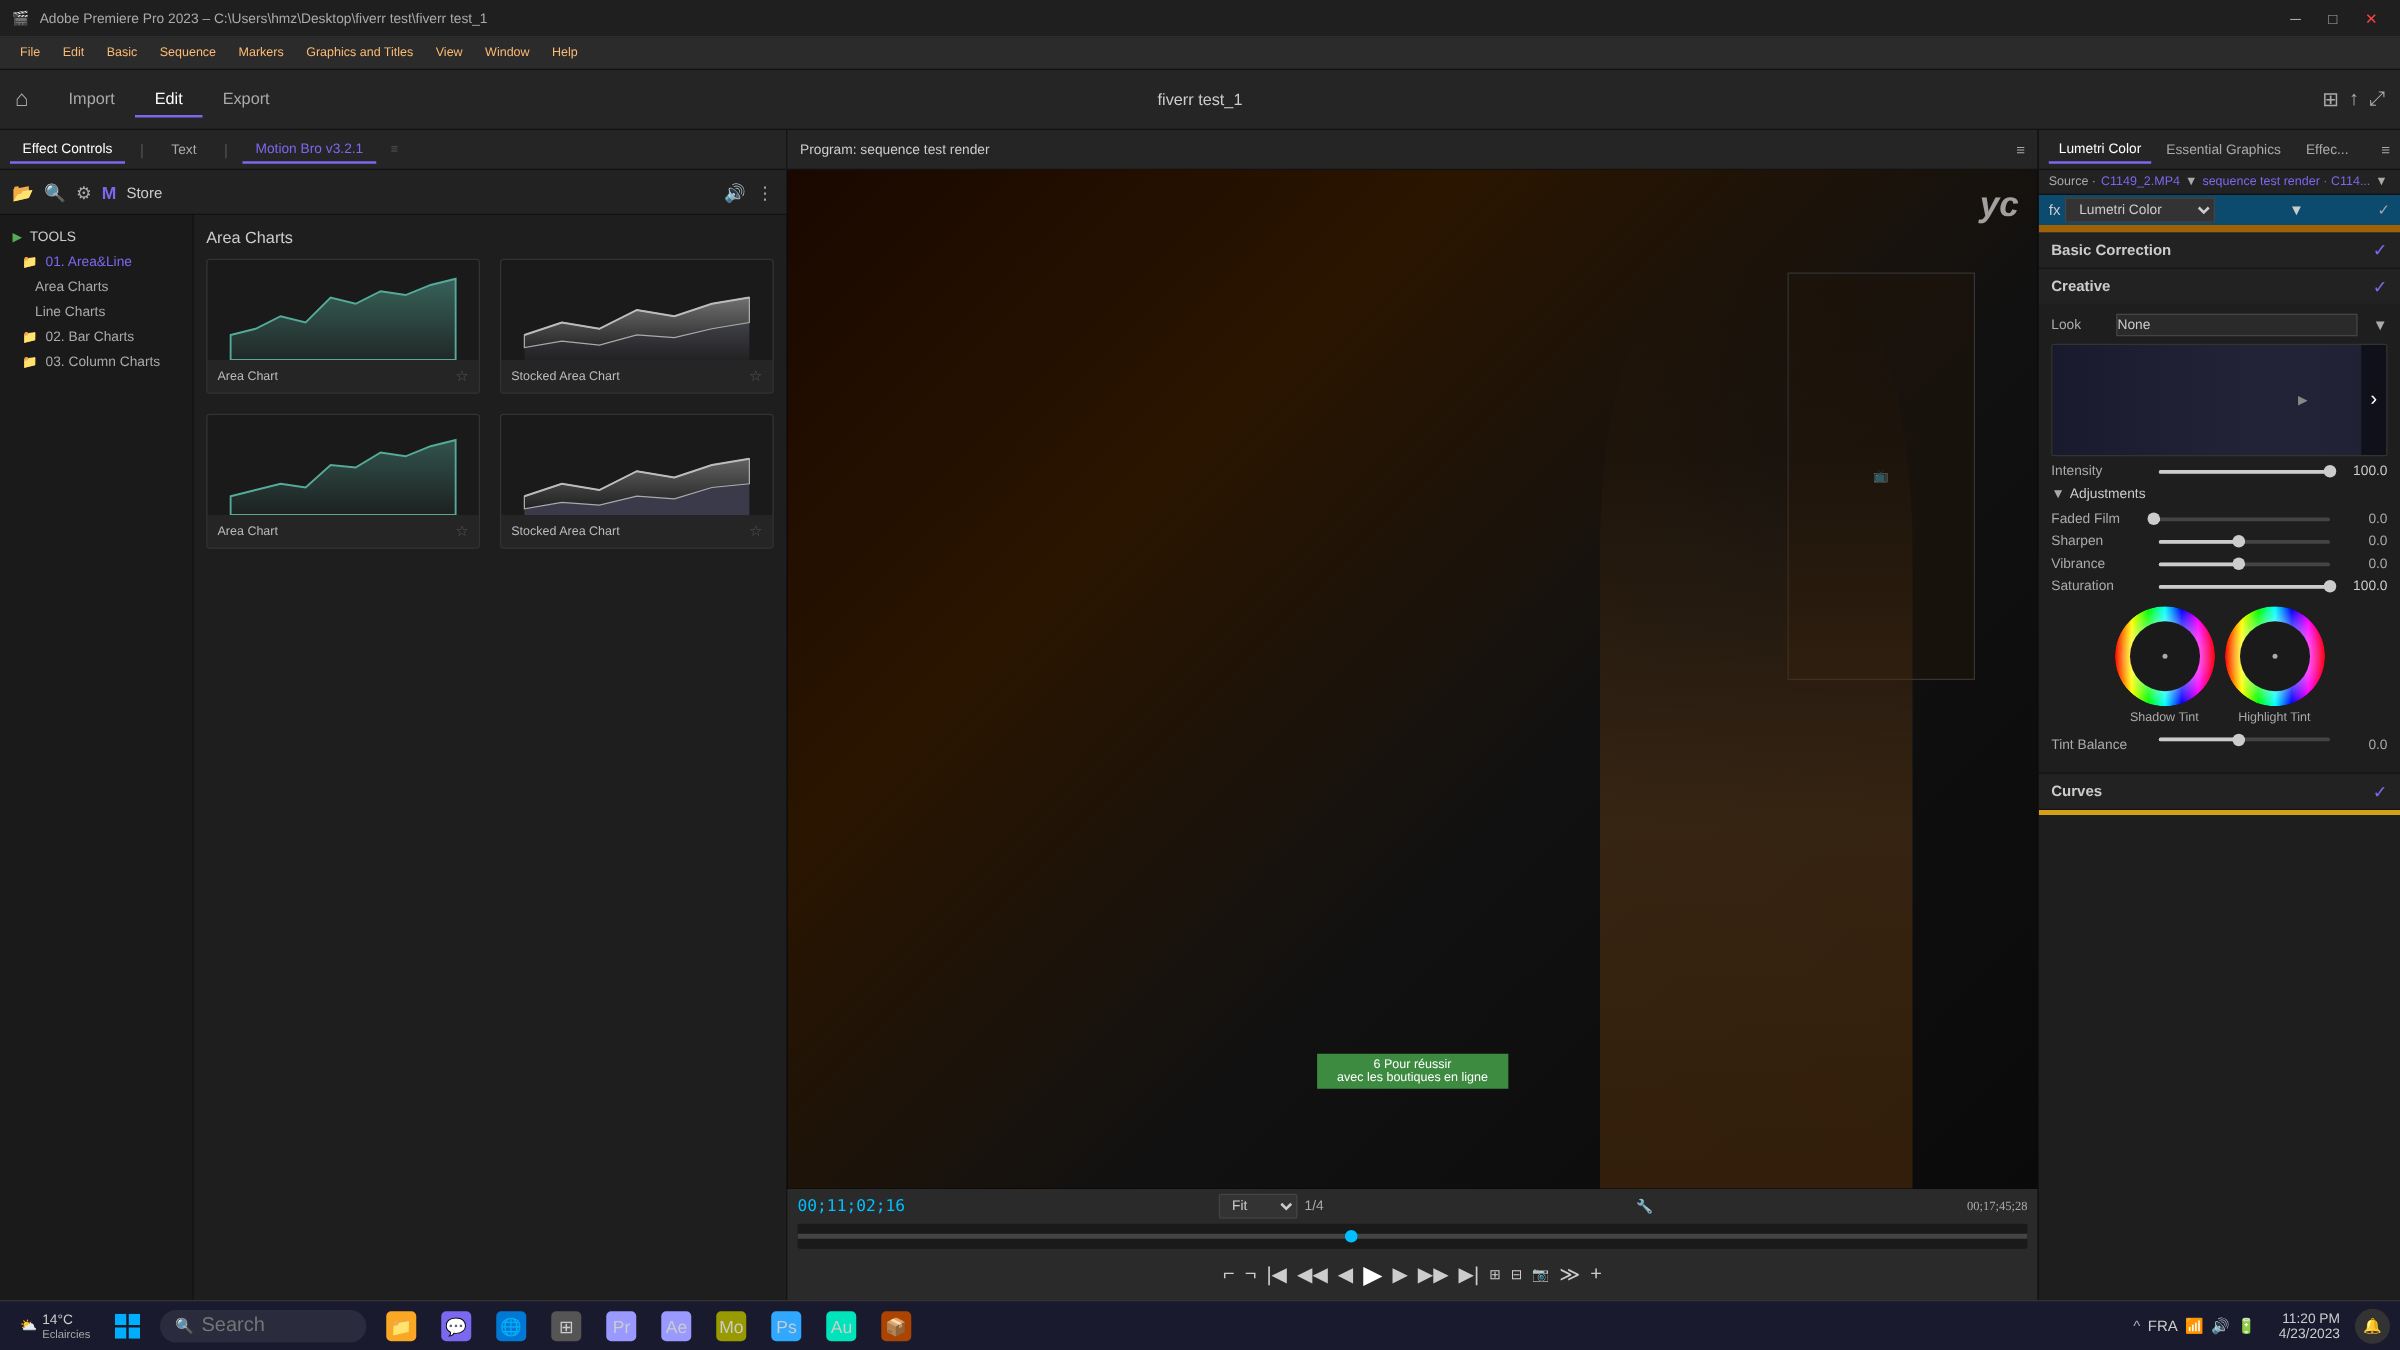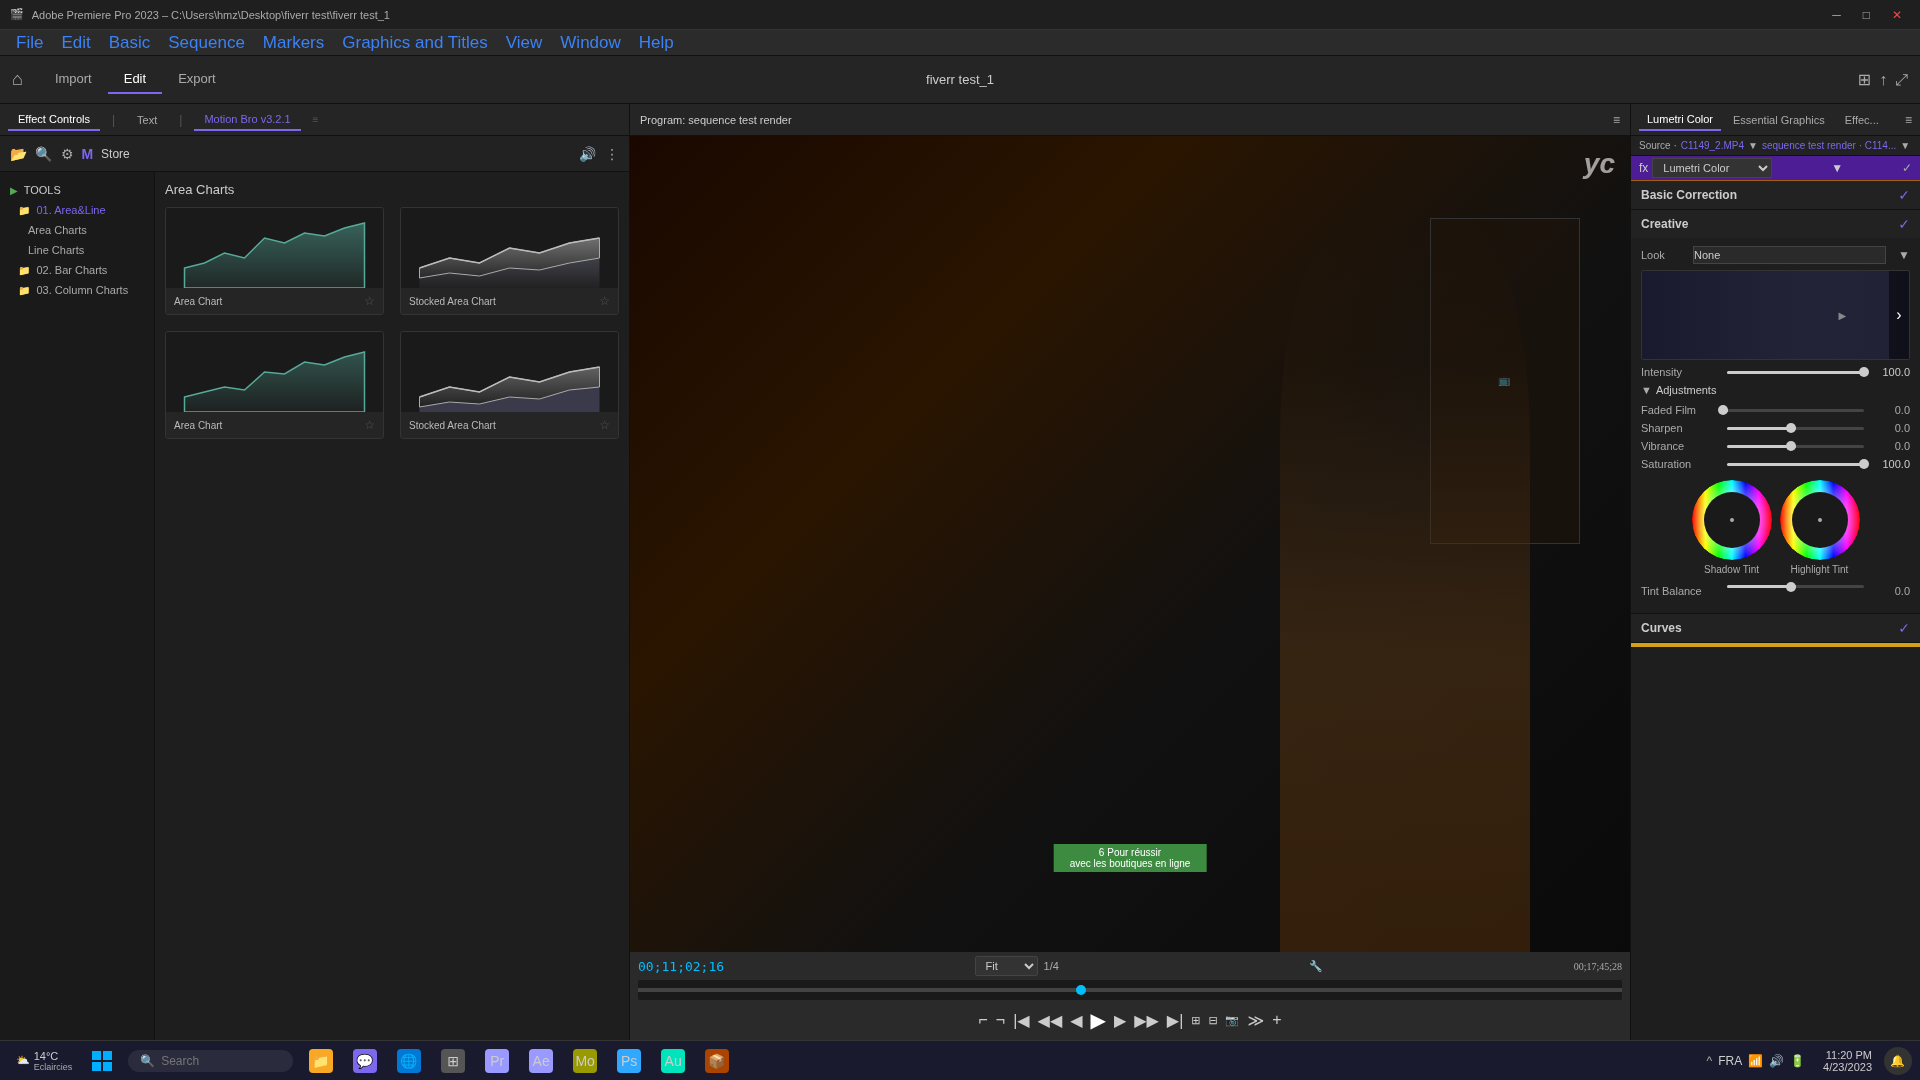--- a/index.html
+++ b/index.html
@@ -6,21 +6,21 @@
     body { background: #1a1a1a; color: #ccc; font-family: 'Segoe UI', Arial, sans-serif; font-size: 12px; width: 1920px; height: 1080px; overflow: hidden; }
 
     
     #title-bar { background: #1f1f1f; height: 30px; display: flex; align-items: center; justify-content: space-between; padding: 0 10px; border-bottom: 1px solid #333; }
     #title-bar .title-left { display: flex; align-items: center; gap: 8px; font-size: 11px; color: #aaa; }
     #title-bar .window-controls { display: flex; gap: 6px; }
     #title-bar .window-controls span { font-size: 12px; color: #aaa; cursor: pointer; padding: 2px 8px; }
 
     
     #menu-bar { background: #2b2b2b; height: 26px; display: flex; align-items: center; padding: 0 8px; gap: 2px; border-bottom: 1px solid #111; }
-    #menu-bar span { padding: 2px 8px; color: #3b82f6; cursor: pointer; font-size: 17px; border-radius: 2px; }
+    #menu-bar span { padding: 2px 8px; color: #fdba74; cursor: pointer; font-size: 10px; border-radius: 2px; }
 
     
     #top-toolbar { background: #252525; height: 48px; display: flex; align-items: center; padding: 0 12px; border-bottom: 1px solid #111; position: relative; }
     #top-toolbar .home-btn { color: #aaa; font-size: 18px; margin-right: 16px; cursor: pointer; }
     #top-toolbar .nav-tabs { display: flex; gap: 0; }
     #top-toolbar .nav-tab { padding: 6px 16px; color: #aaa; cursor: pointer; font-size: 13px; border-bottom: 2px solid transparent; }
     #top-toolbar .nav-tab.active { color: #fff; border-bottom: 2px solid #7b68ee; }
     #top-toolbar .project-title { position: absolute; left: 50%; transform: translateX(-50%); color: #ccc; font-size: 13px; }
     #top-toolbar .toolbar-right { margin-left: auto; display: flex; gap: 8px; align-items: center; }
     #top-toolbar .toolbar-right span { color: #aaa; cursor: pointer; font-size: 16px; }
@@ -77,21 +77,21 @@
 
     
     #right-panel { width: 290px; background: #1e1e1e; border-left: 1px solid #111; display: flex; flex-direction: column; overflow-y: auto; }
     #lumetri-tabs { display: flex; align-items: center; background: #252525; height: 32px; border-bottom: 1px solid #111; padding: 0 8px; gap: 4px; }
     #lumetri-tabs .l-tab { padding: 4px 8px; color: #aaa; cursor: pointer; font-size: 11px; }
     #lumetri-tabs .l-tab.active { color: #fff; border-bottom: 2px solid #7b68ee; }
     #lumetri-tabs .l-tab-more { margin-left: auto; color: #aaa; font-size: 12px; cursor: pointer; }
 
     #lumetri-source { padding: 4px 8px; background: #222; border-bottom: 1px solid #111; font-size: 10px; color: #aaa; display: flex; align-items: center; gap: 4px; }
     #lumetri-source .source-item { color: #7b68ee; cursor: pointer; }
-    #lumetri-effect { padding: 2px 8px; background: #4c1d95; border-bottom: 1px solid #a16207; display: flex; align-items: center; gap: 4px; }
+    #lumetri-effect { padding: 2px 8px; background: #0c4a6e; border-bottom: 6px solid #a16207; display: flex; align-items: center; gap: 4px; }
     #lumetri-effect select { background: #333; color: #ccc; border: 1px solid #444; padding: 2px 6px; font-size: 11px; width: 120px; }
     #lumetri-effect .check-icon { color: #aaa; margin-left: auto; }
 
     .lumetri-section { border-bottom: 1px solid #111; }
     .lumetri-section-header { display: flex; align-items: center; justify-content: space-between; padding: 6px 10px; cursor: pointer; background: #222; }
     .lumetri-section-header .sec-title { color: #ccc; font-size: 12px; font-weight: bold; }
     .lumetri-section-header .sec-check { color: #7b68ee; font-size: 14px; }
     .lumetri-section-content { padding: 8px 10px; }
 
     .slider-row { display: flex; align-items: center; margin-bottom: 6px; }
@@ -135,21 +135,21 @@
     #timeline-ruler { height: 28px; background: #2a2a2a; border-bottom: 1px solid #111; display: flex; align-items: center; padding: 0 4px; gap: 0; overflow: hidden; }
     #timeline-ruler .ruler-mark { flex: 1; color: #666; font-size: 9px; text-align: center; font-family: monospace; border-left: 1px solid #333; padding-left: 4px; height: 100%; display: flex; align-items: center; }
 
     
     #taskbar { height: 40px; background: #1a1a2e; display: flex; align-items: center; padding: 0 8px; gap: 4px; position: fixed; bottom: 0; width: 100%; border-top: 1px solid #333; z-index: 100; }
     #taskbar .tb-item { display: flex; align-items: center; gap: 4px; padding: 4px 8px; cursor: pointer; border-radius: 4px; }
     #taskbar .tb-icon { width: 24px; height: 24px; border-radius: 4px; display: flex; align-items: center; justify-content: center; font-size: 14px; }
     #taskbar .weather { display: flex; align-items: center; gap: 4px; color: #ccc; font-size: 11px; padding: 0 8px; }
     #taskbar .start-btn { width: 36px; height: 36px; display: flex; align-items: center; justify-content: center; border-radius: 4px; cursor: pointer; }
     #taskbar .search-bar { display: flex; align-items: center; background: rgba(255,255,255,0.08); border-radius: 20px; padding: 4px 12px; gap: 6px; margin: 0 4px; cursor: pointer; }
-    #taskbar .search-bar input { background: none; border: none; outline: none; color: #e5e5e5; font-size: 12px; width: 120px; }
+    #taskbar .search-bar input { background: none; border: none; outline: none; color: #e5e5e5; font-size: 16px; width: 120px; }
     #taskbar .tb-right { margin-left: auto; display: flex; align-items: center; gap: 4px; }
     #taskbar .clock { color: #ccc; font-size: 11px; text-align: right; padding: 0 8px; }
     #taskbar .sys-icons { display: flex; gap: 6px; align-items: center; color: #ccc; font-size: 12px; padding: 0 6px; }
 
     
     ::-webkit-scrollbar { width: 6px; height: 6px; }
     ::-webkit-scrollbar-track { background: #1a1a1a; }
     ::-webkit-scrollbar-thumb { background: #444; border-radius: 3px; }
 
     .checkbox-on { color: #7b68ee; font-size: 14px; }

